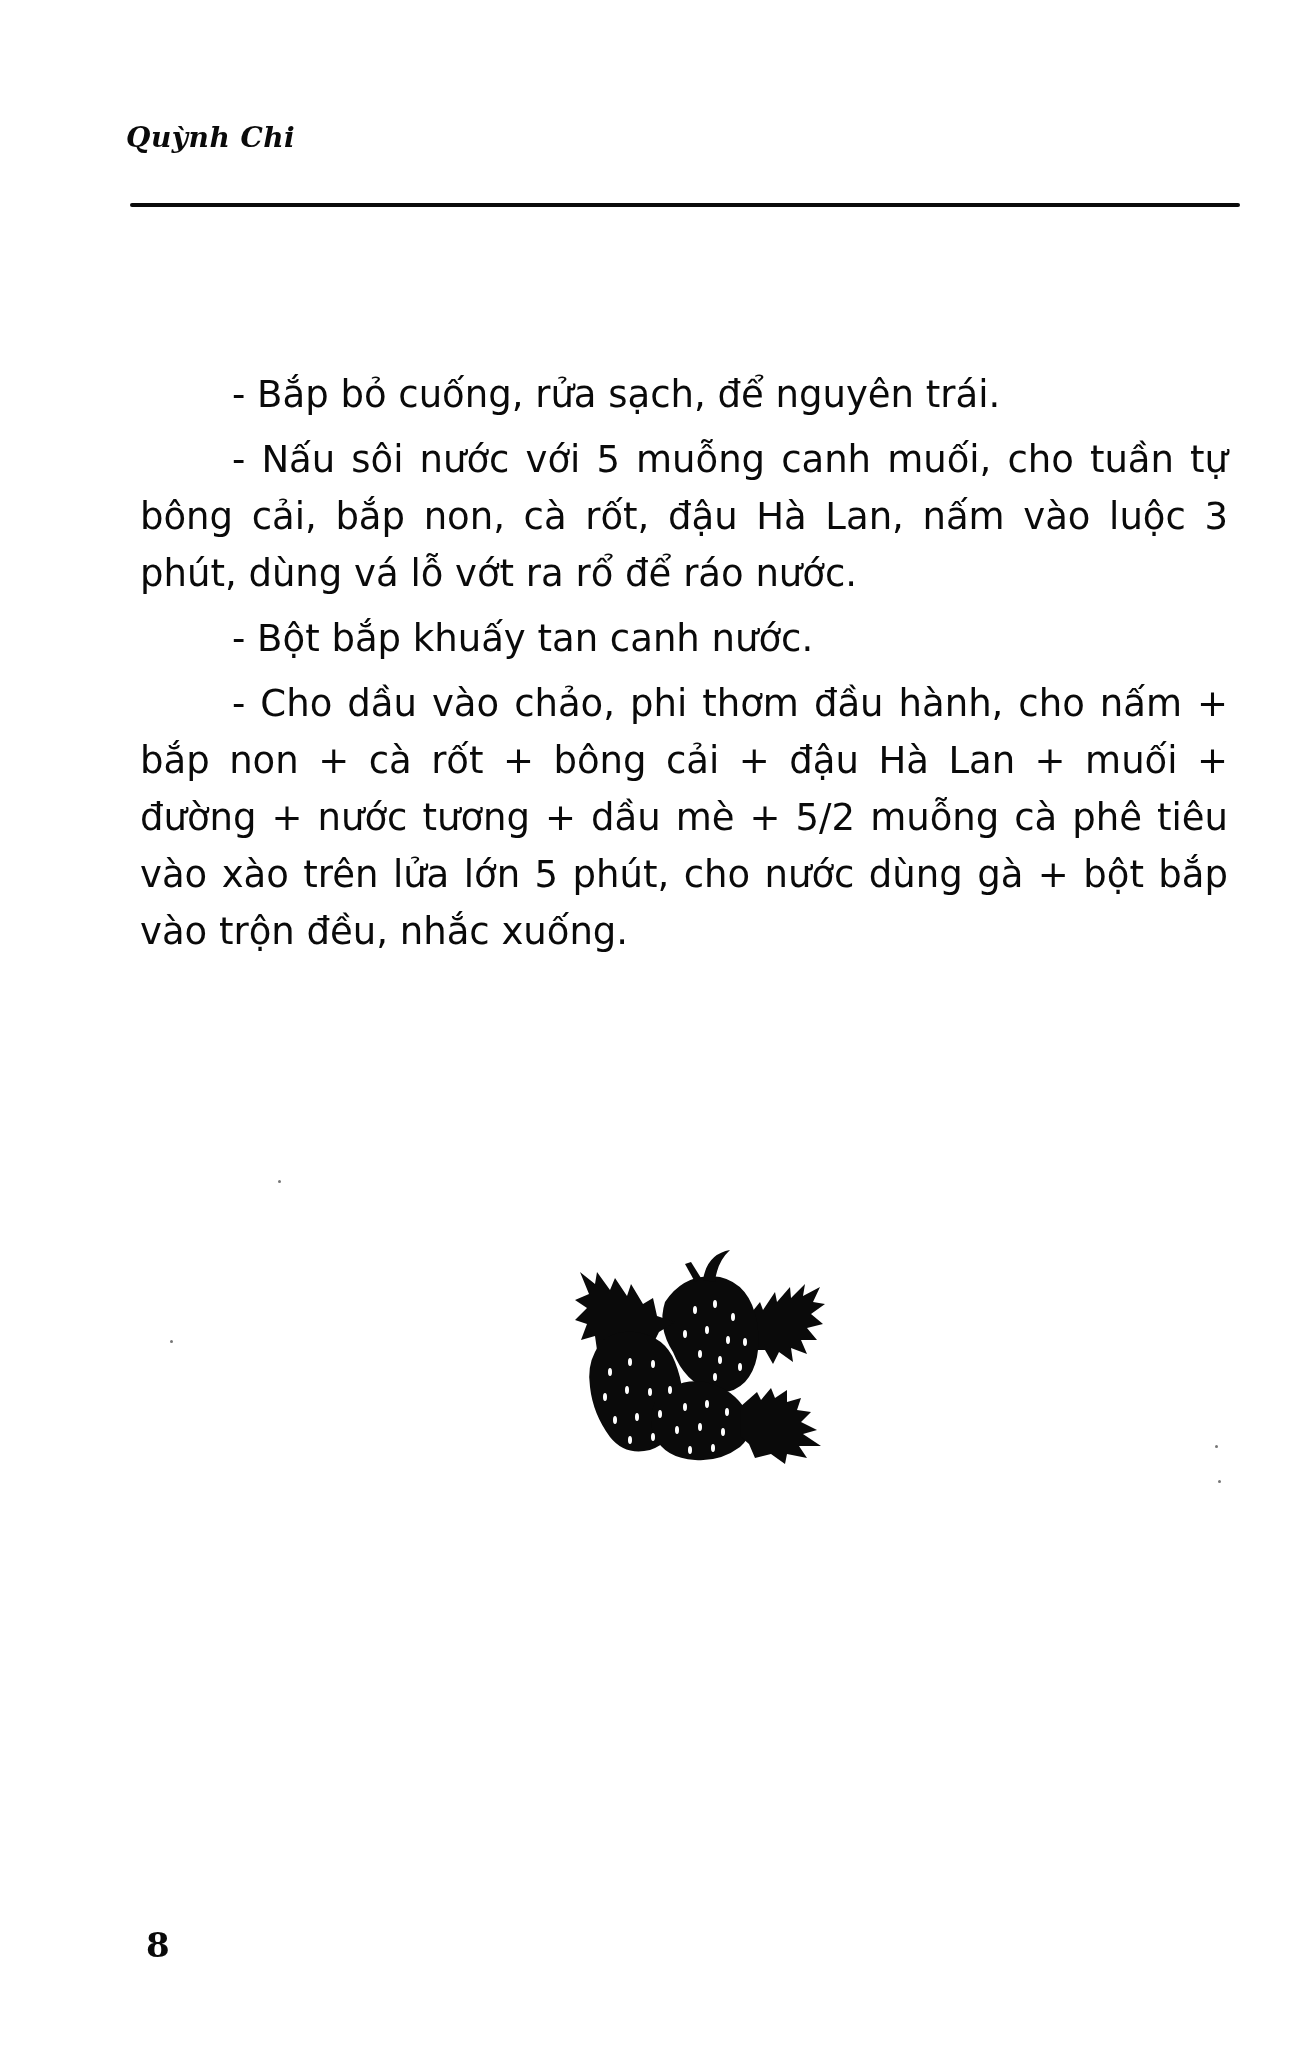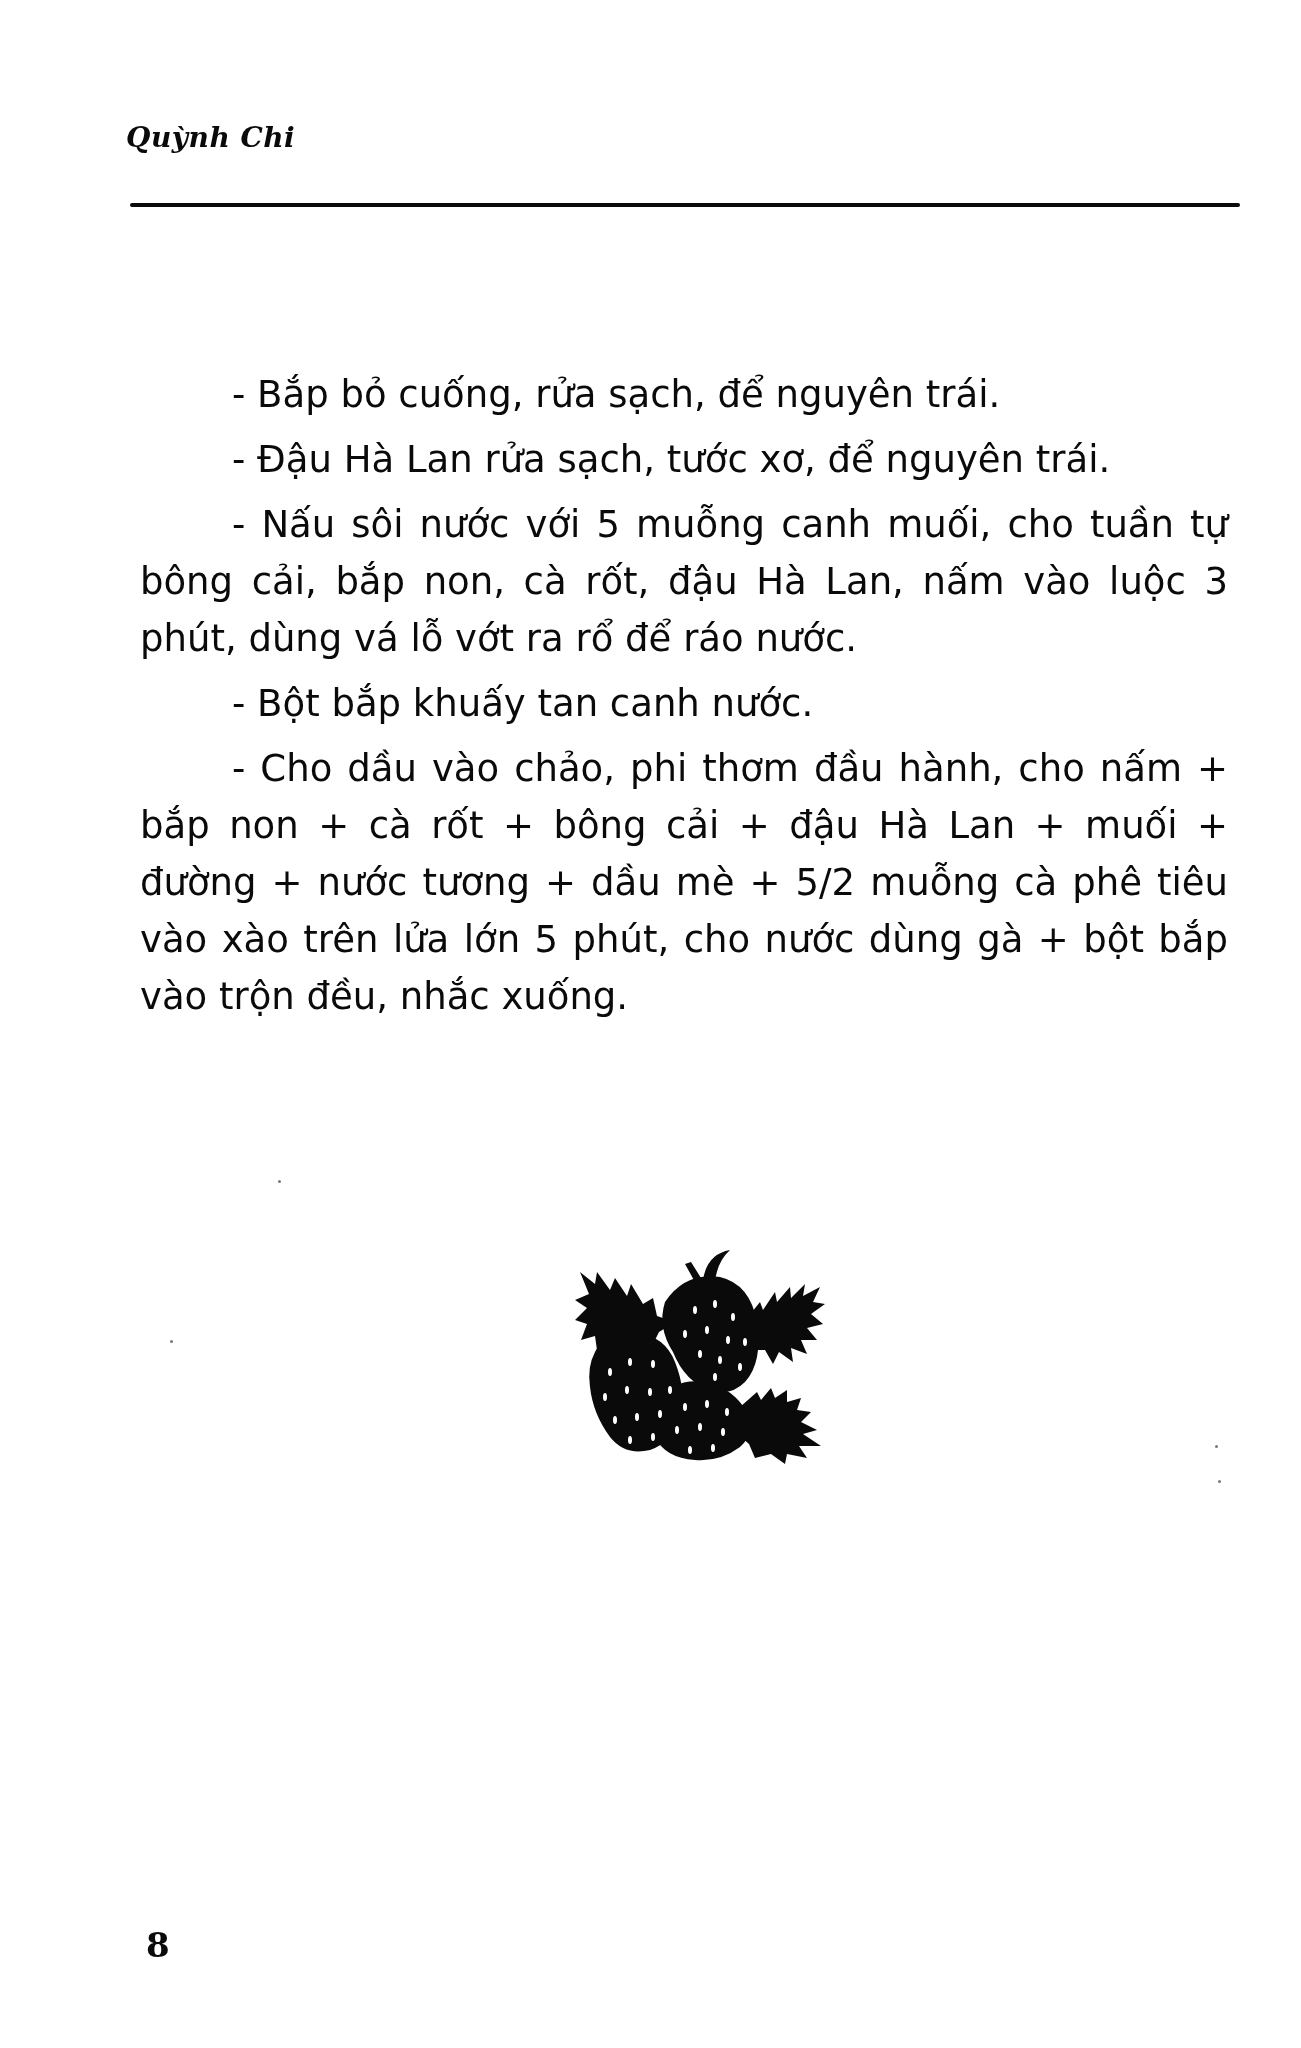--- a/index.html
+++ b/index.html
@@ -80,21 +80,20 @@
     }
   </style>
 </head>
 <body>
 
 <div class="running-head">Quỳnh Chi</div>
 <div class="rule"></div>
 
 <div class="body-text">
   <p class="item-first">- Bắp bỏ cuống, rửa sạch, để nguyên trái.</p>
-  <p class="item-indent">- Đậu Hà Lan rửa sạch, tước xơ, để nguyên trái.</p>
   <p class="item-indent">- Nấu sôi nước với 5 muỗng canh muối, cho tuần tự bông cải, bắp non, cà rốt, đậu Hà Lan, nấm vào luộc 3 phút, dùng vá lỗ vớt ra rổ để ráo nước.</p>
   <p class="item-indent">- Bột bắp khuấy tan canh nước.</p>
   <p class="item-indent">- Cho dầu vào chảo, phi thơm đầu hành, cho nấm + bắp non + cà rốt + bông cải + đậu Hà Lan + muối + đường + nước tương + dầu mè + 5/2 muỗng cà phê tiêu vào xào trên lửa lớn 5 phút, cho nước dùng gà + bột bắp vào trộn đều, nhắc xuống.</p>
 </div>
 
 <div class="illustration">
   <svg width="300" height="240" viewBox="0 0 300 240" xmlns="http://www.w3.org/2000/svg">
     <g fill="#0a0a0a">
 
       <path d="M205 95 L225 70 L228 78 L240 60 L242 70 L255 55 L256 66 L270 52 L268 64 L285 55 L278 70 L290 72 L276 82 L288 92 L272 96 L282 108 L266 108 L272 122 L256 116 L258 130 L244 120 L238 132 L230 118 L215 118 Z"></path>

